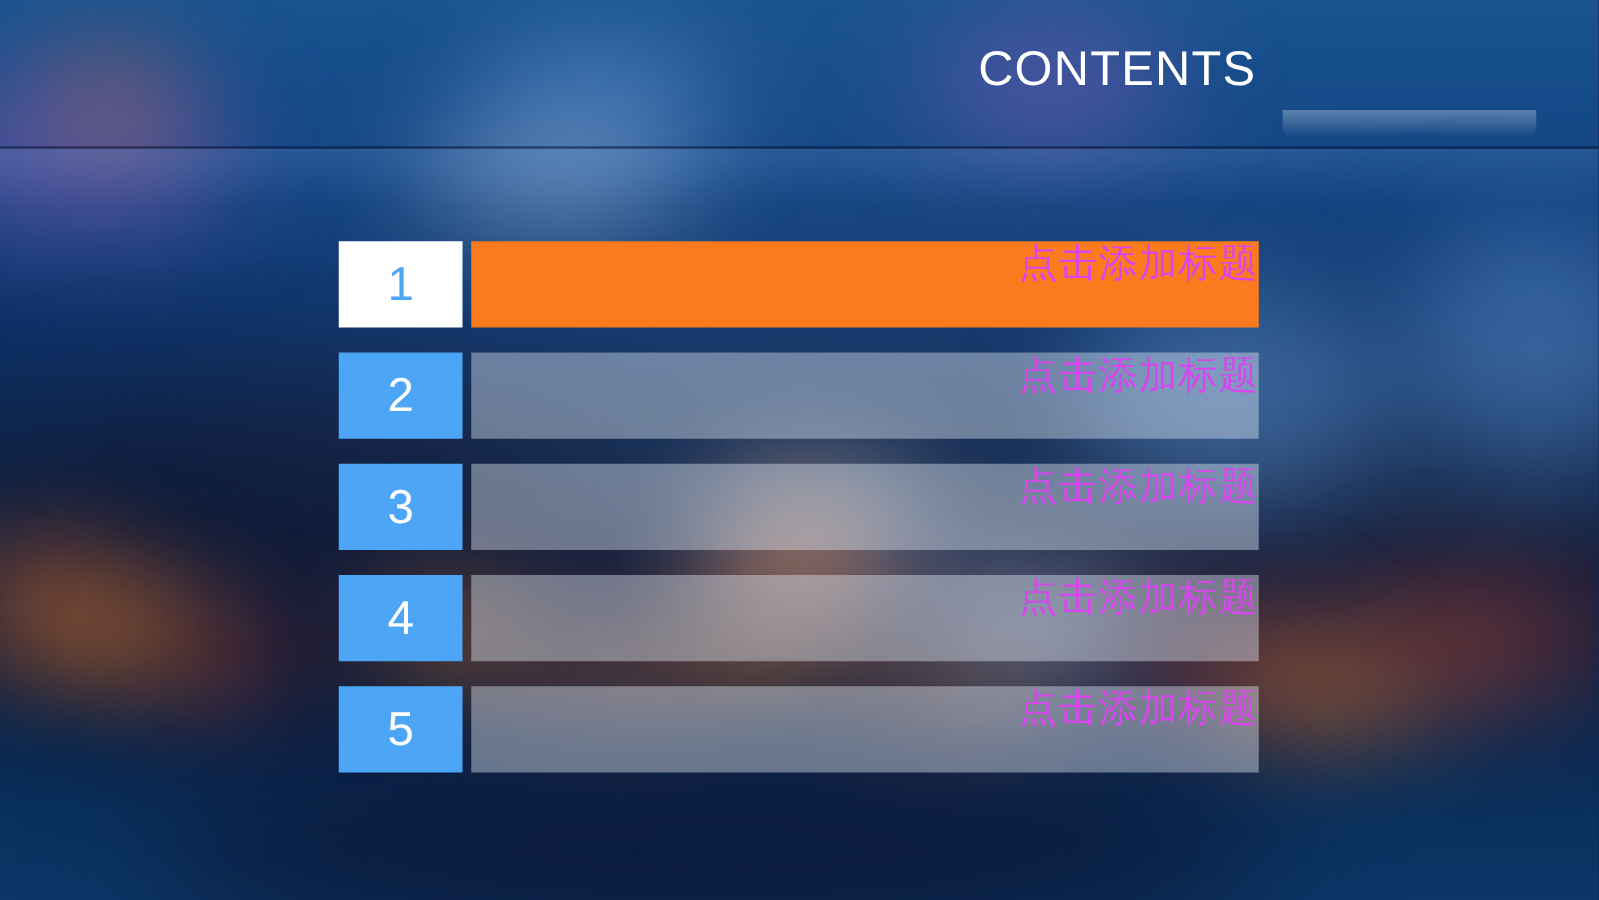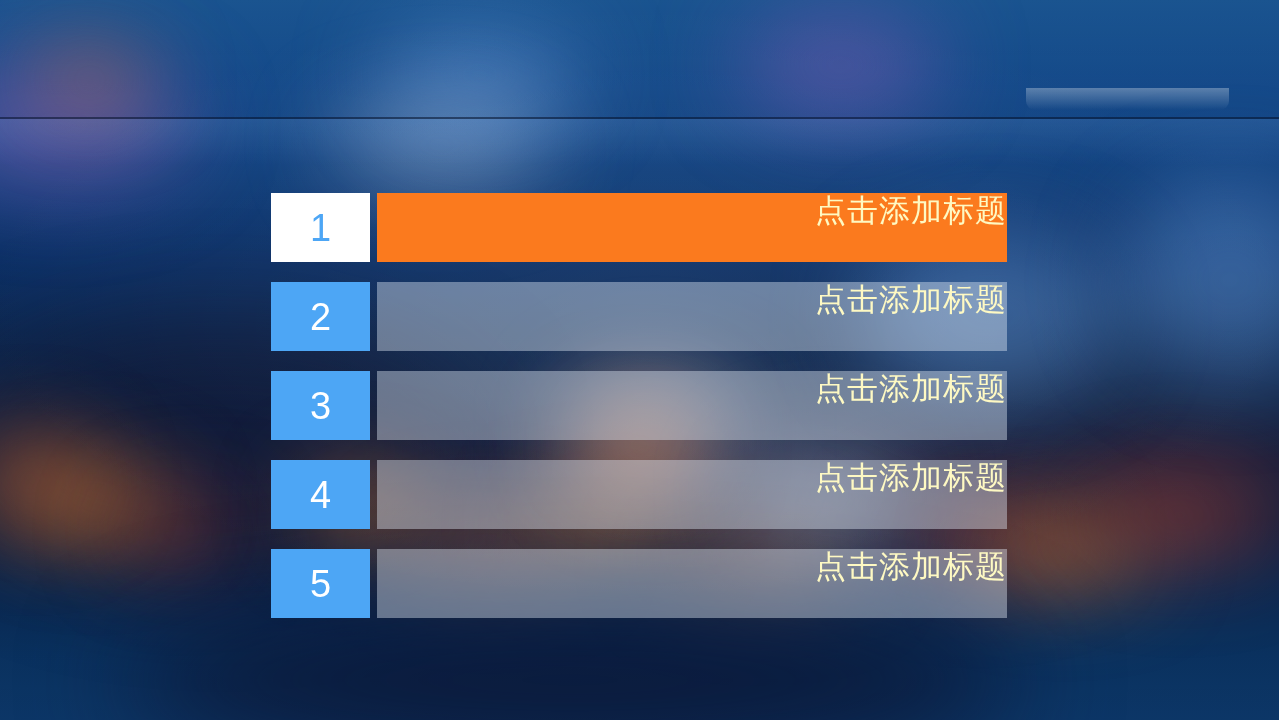--- a/index.html
+++ b/index.html
@@ -172,21 +172,21 @@
   }
   .bar.accent { background: #fb7a1e; }
   .bar.glass  { background: rgba(226,235,248,0.42); }
 
   .bar-title {
     position: absolute;
     left: 106px;
     top: -6px;
     width: 630px;
     height: 92px;
-    color: #fef9c3;
+    color: #d946ef;
     font-size: 31px;
     line-height: 47px;
     text-align: right;
     letter-spacing: 1px;
     word-break: break-all;
     pointer-events: none;
   }
 </style>
 </head>
 <body>
@@ -221,20 +221,21 @@
     <div class="blob b-white" style="left:330px;  top:100px;  width:220px; height:90px;"></div>
     <div class="blob b-deep" style="left:120px;  top:600px;  width:900px; height:160px;"></div>
   </div>
 
   <div class="bg-layer bg-vignette"></div>
 
   <div class="header-band"></div>
   <div class="header-rule"></div>
   <div class="header-glow"></div>
 
+  <div class="contents-word">CONTENTS</div>
 
   <div class="mulu-reflection"></div>
 
   <div class="list">
 
     <div class="row" style="top:0px;">
       <div class="num-box highlight">1</div>
       <div class="bar accent"></div>
       <div class="bar-title">点击添加标题</div>
     </div>

